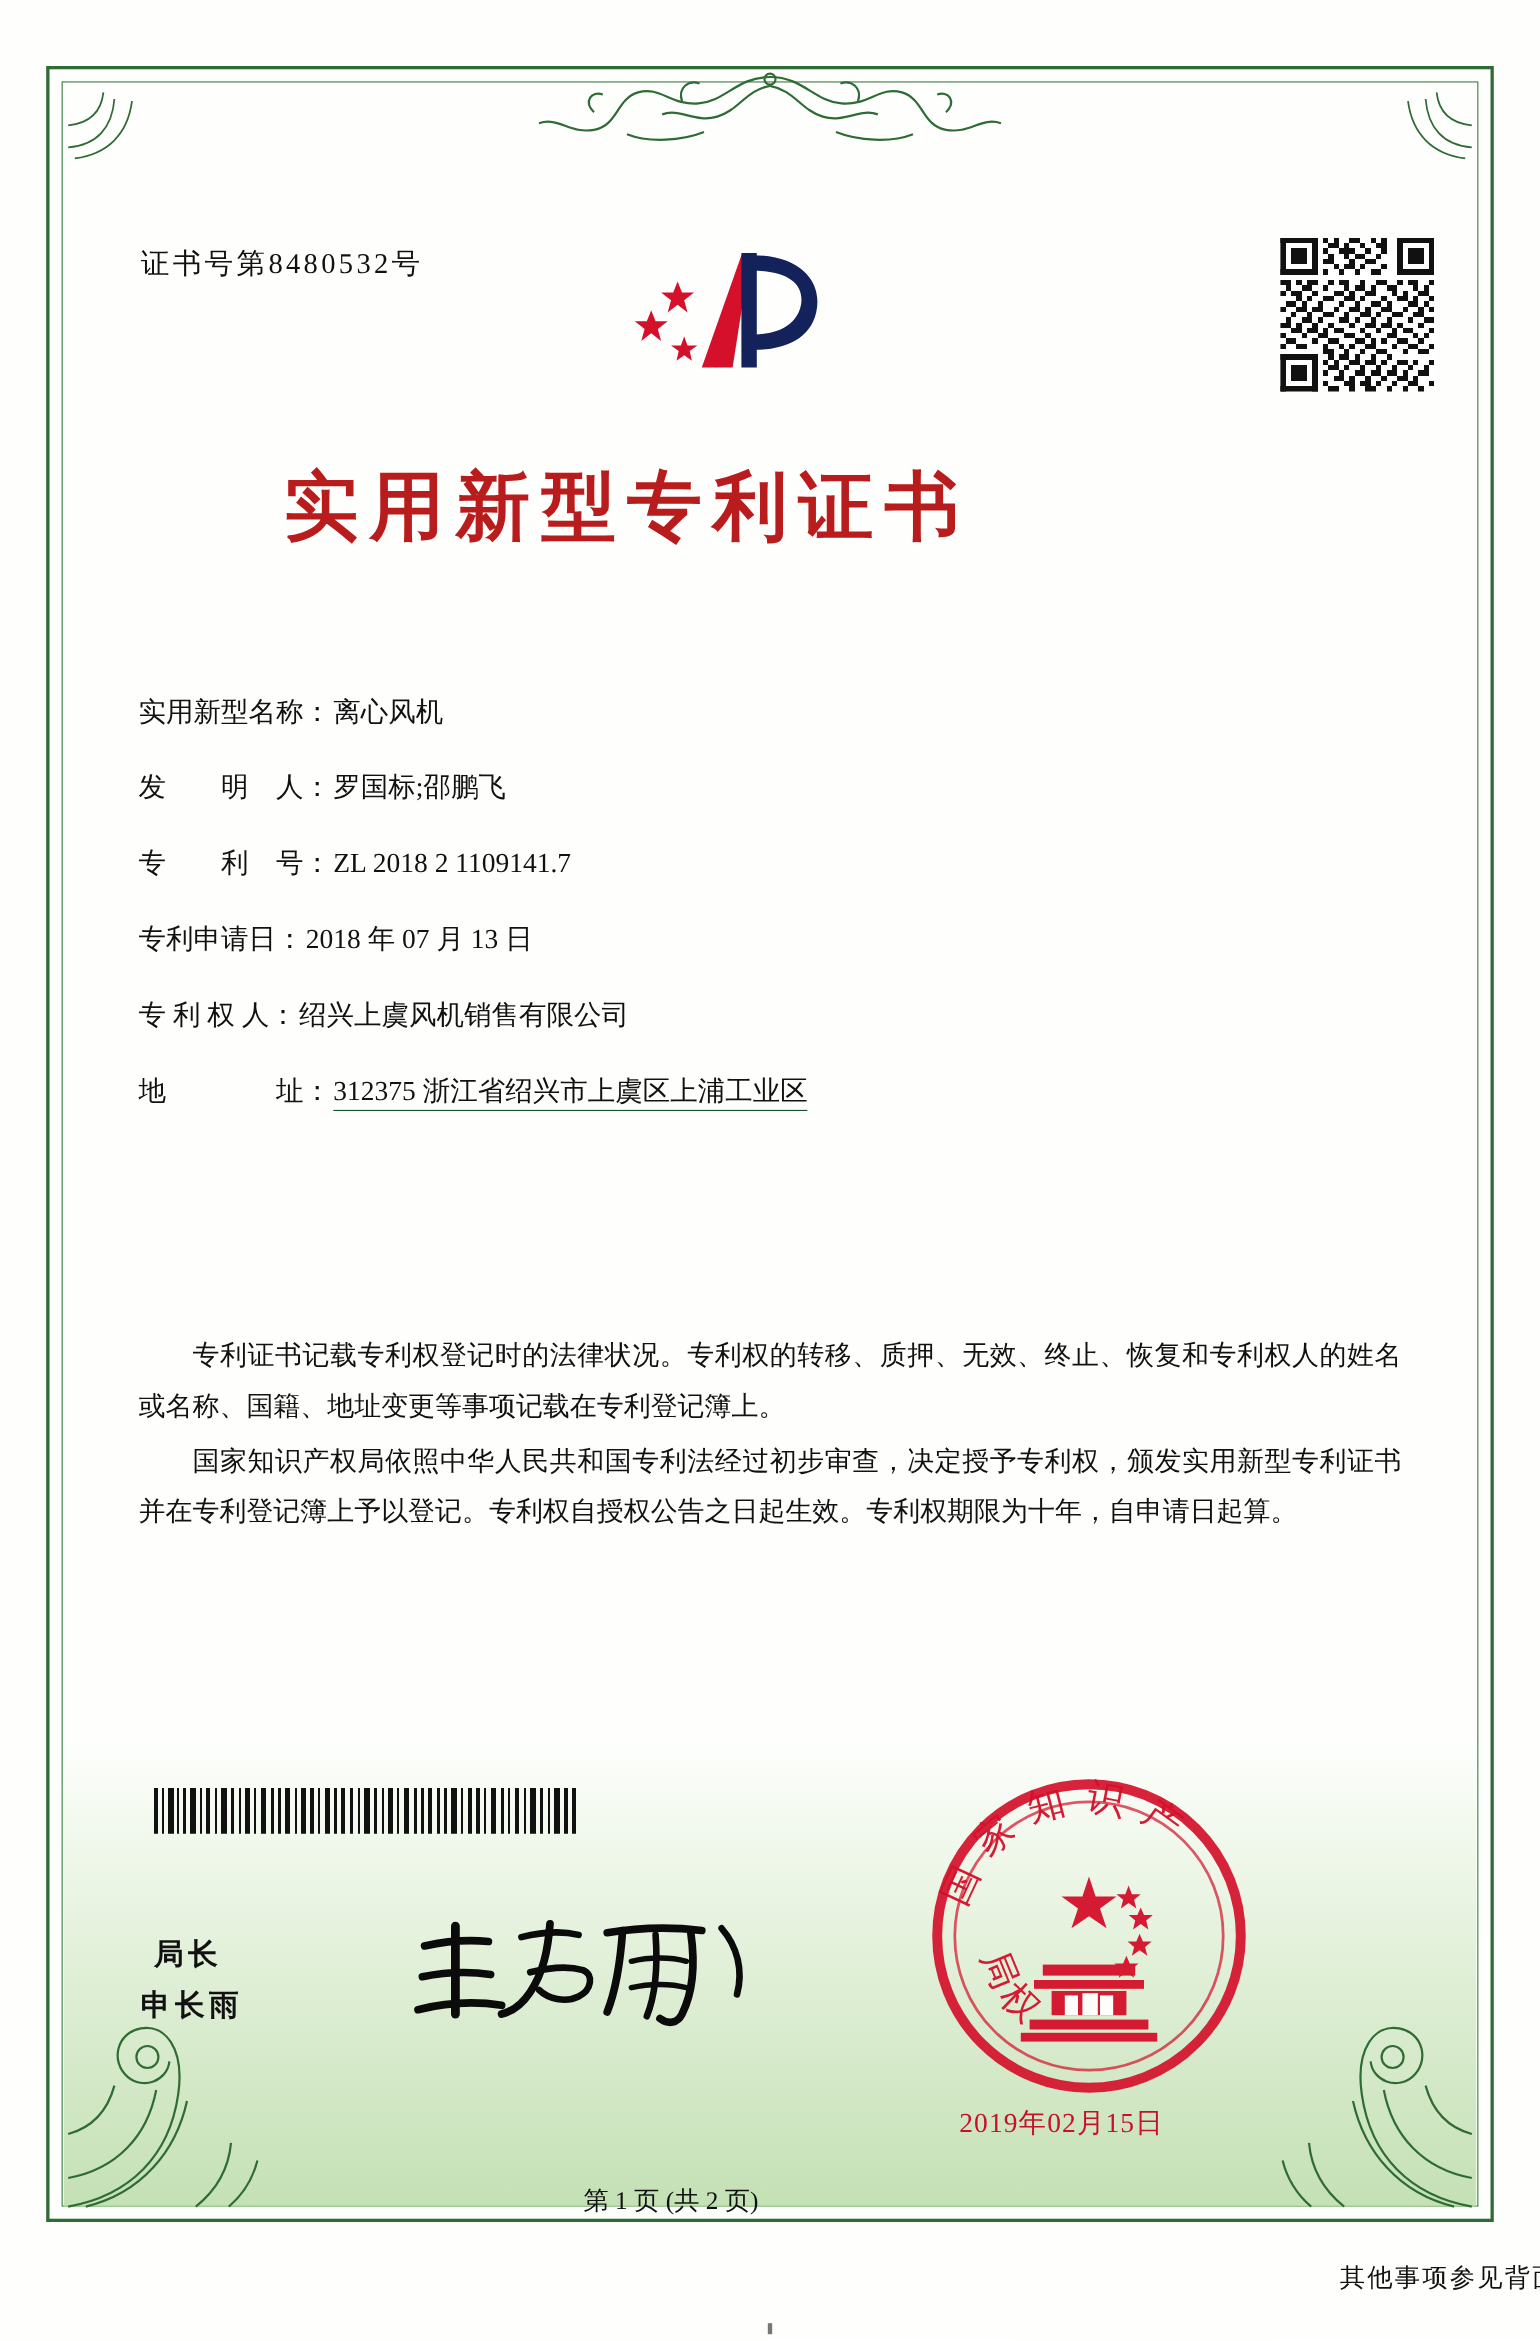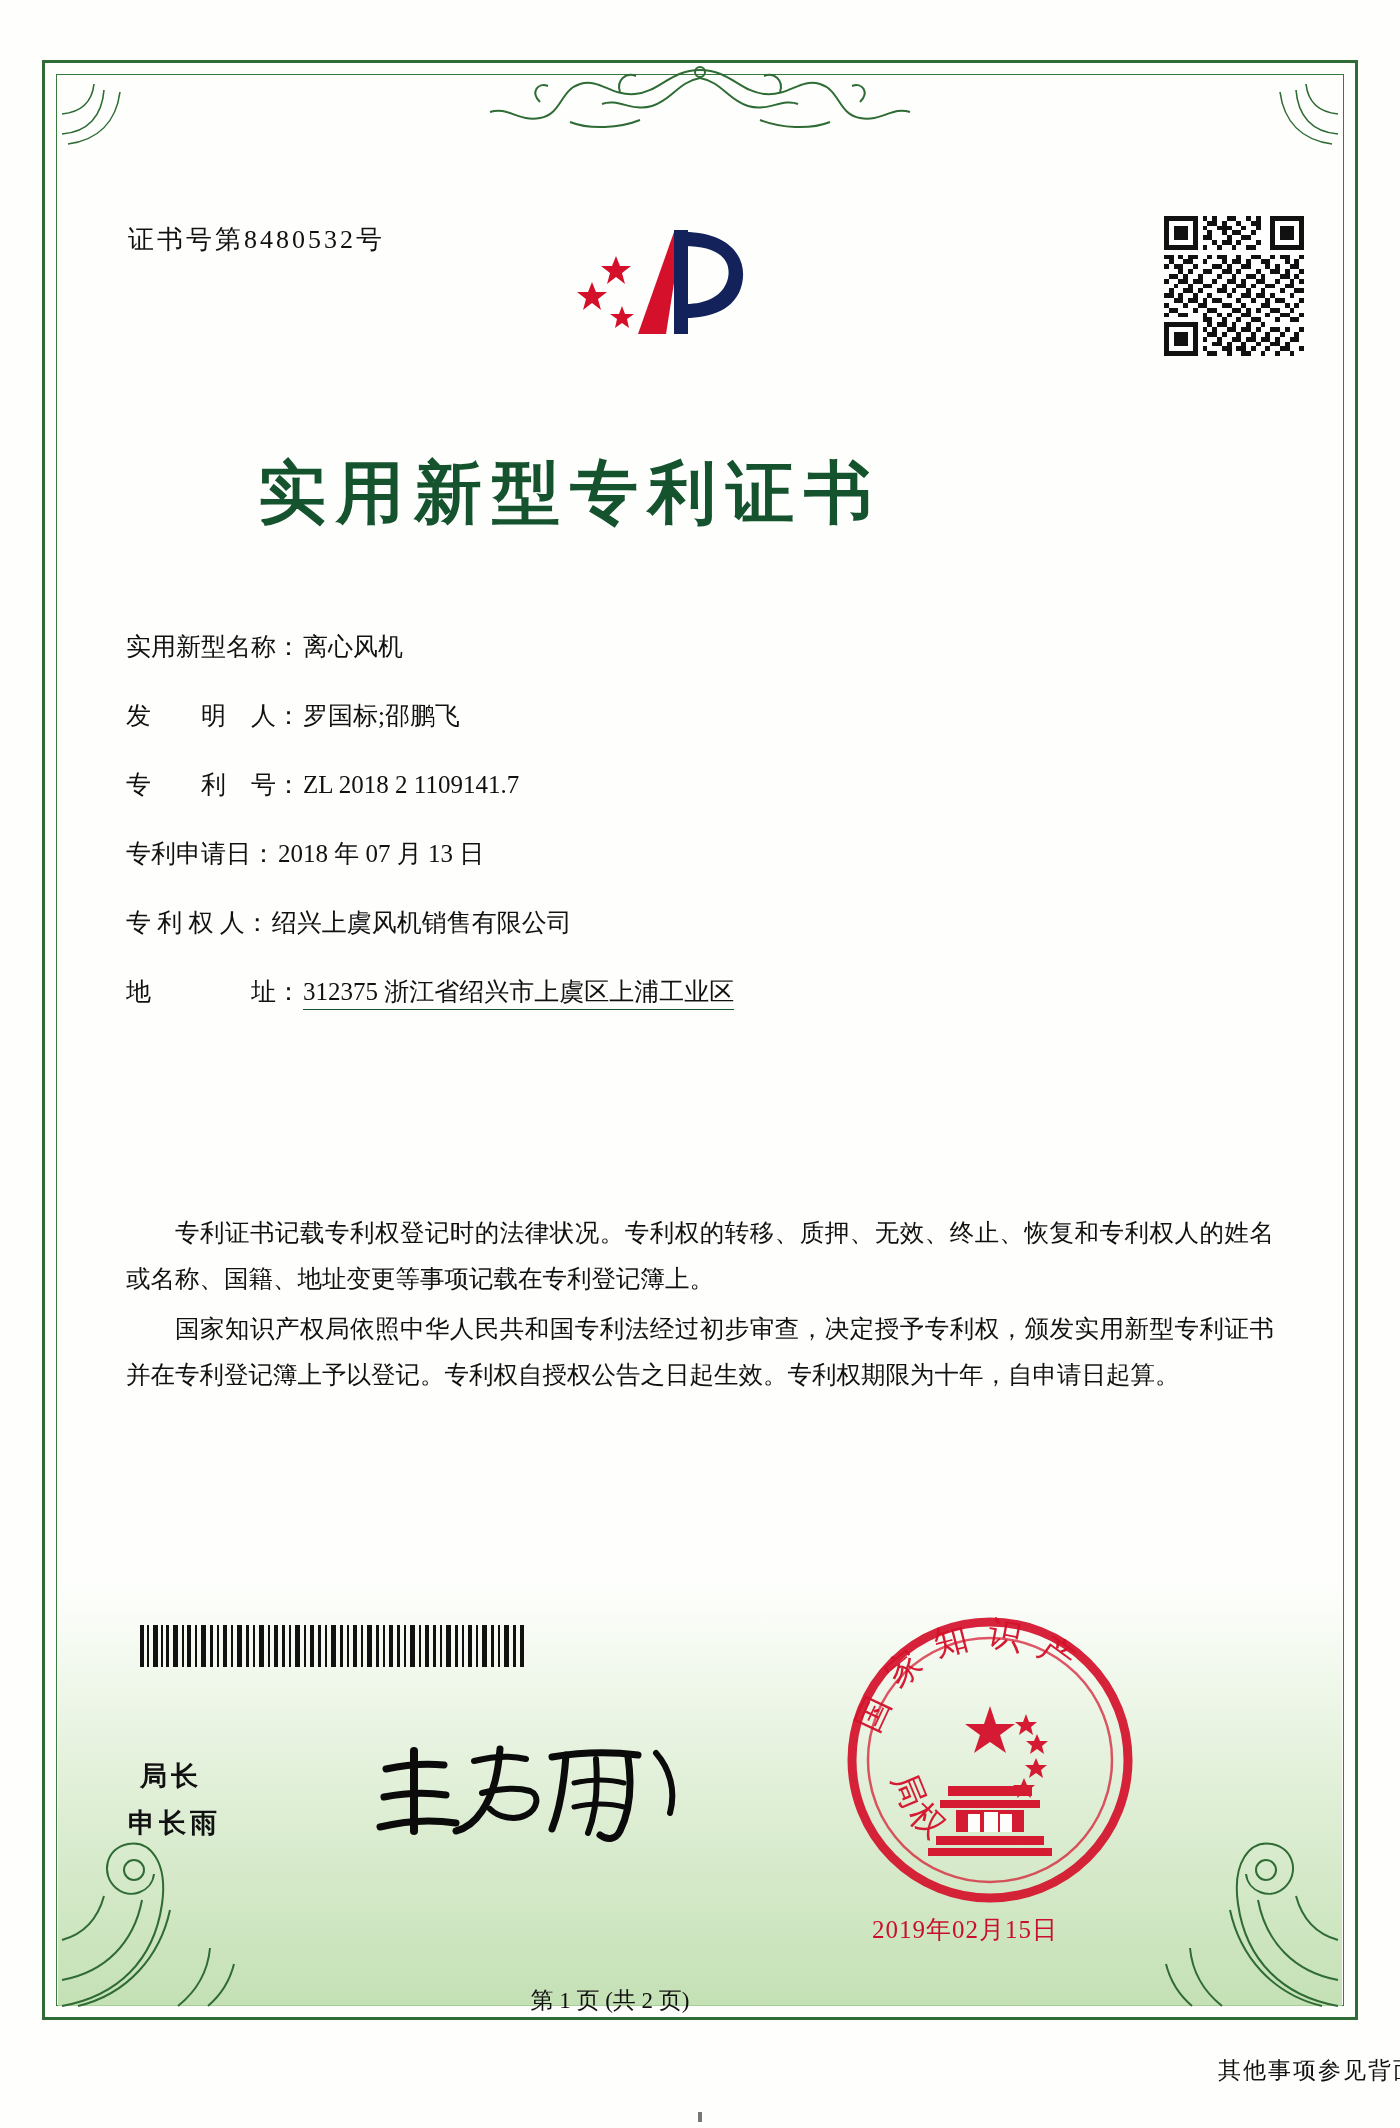--- a/index.html
+++ b/index.html
@@ -78,28 +78,28 @@
   }
 
   .qr {
     position: absolute;
     right: 96px; top: 216px;
     width: 140px; height: 140px;
   }
 
   .title {
     position: absolute;
-    left: 0; top: 448px;
+    left: 0; top: 416px;
     width: 1140px;
     text-align: center;
     font-size: 68px;
     font-weight: bold;
     letter-spacing: 10px;
     font-family: "DejaVu Serif", "Liberation Serif", serif;
-    color: #14532d;
+    color: #b91c1c;
   }
 
   
   .fields {
     position: absolute;
     left: 126px; top: 630px;
     width: 1150px;
     text-align: right;
   }
   .field-row {

